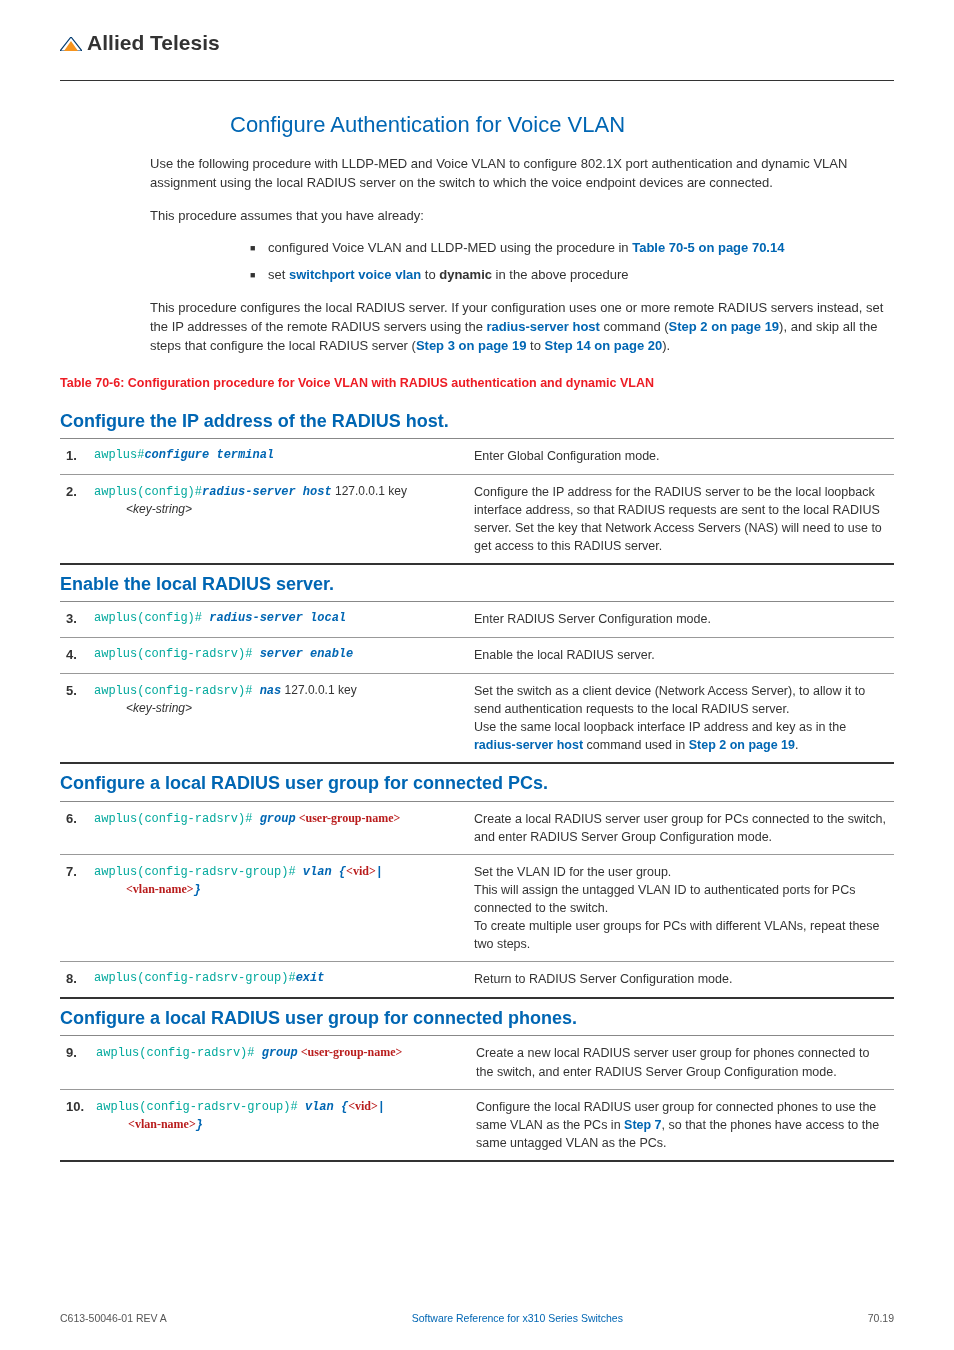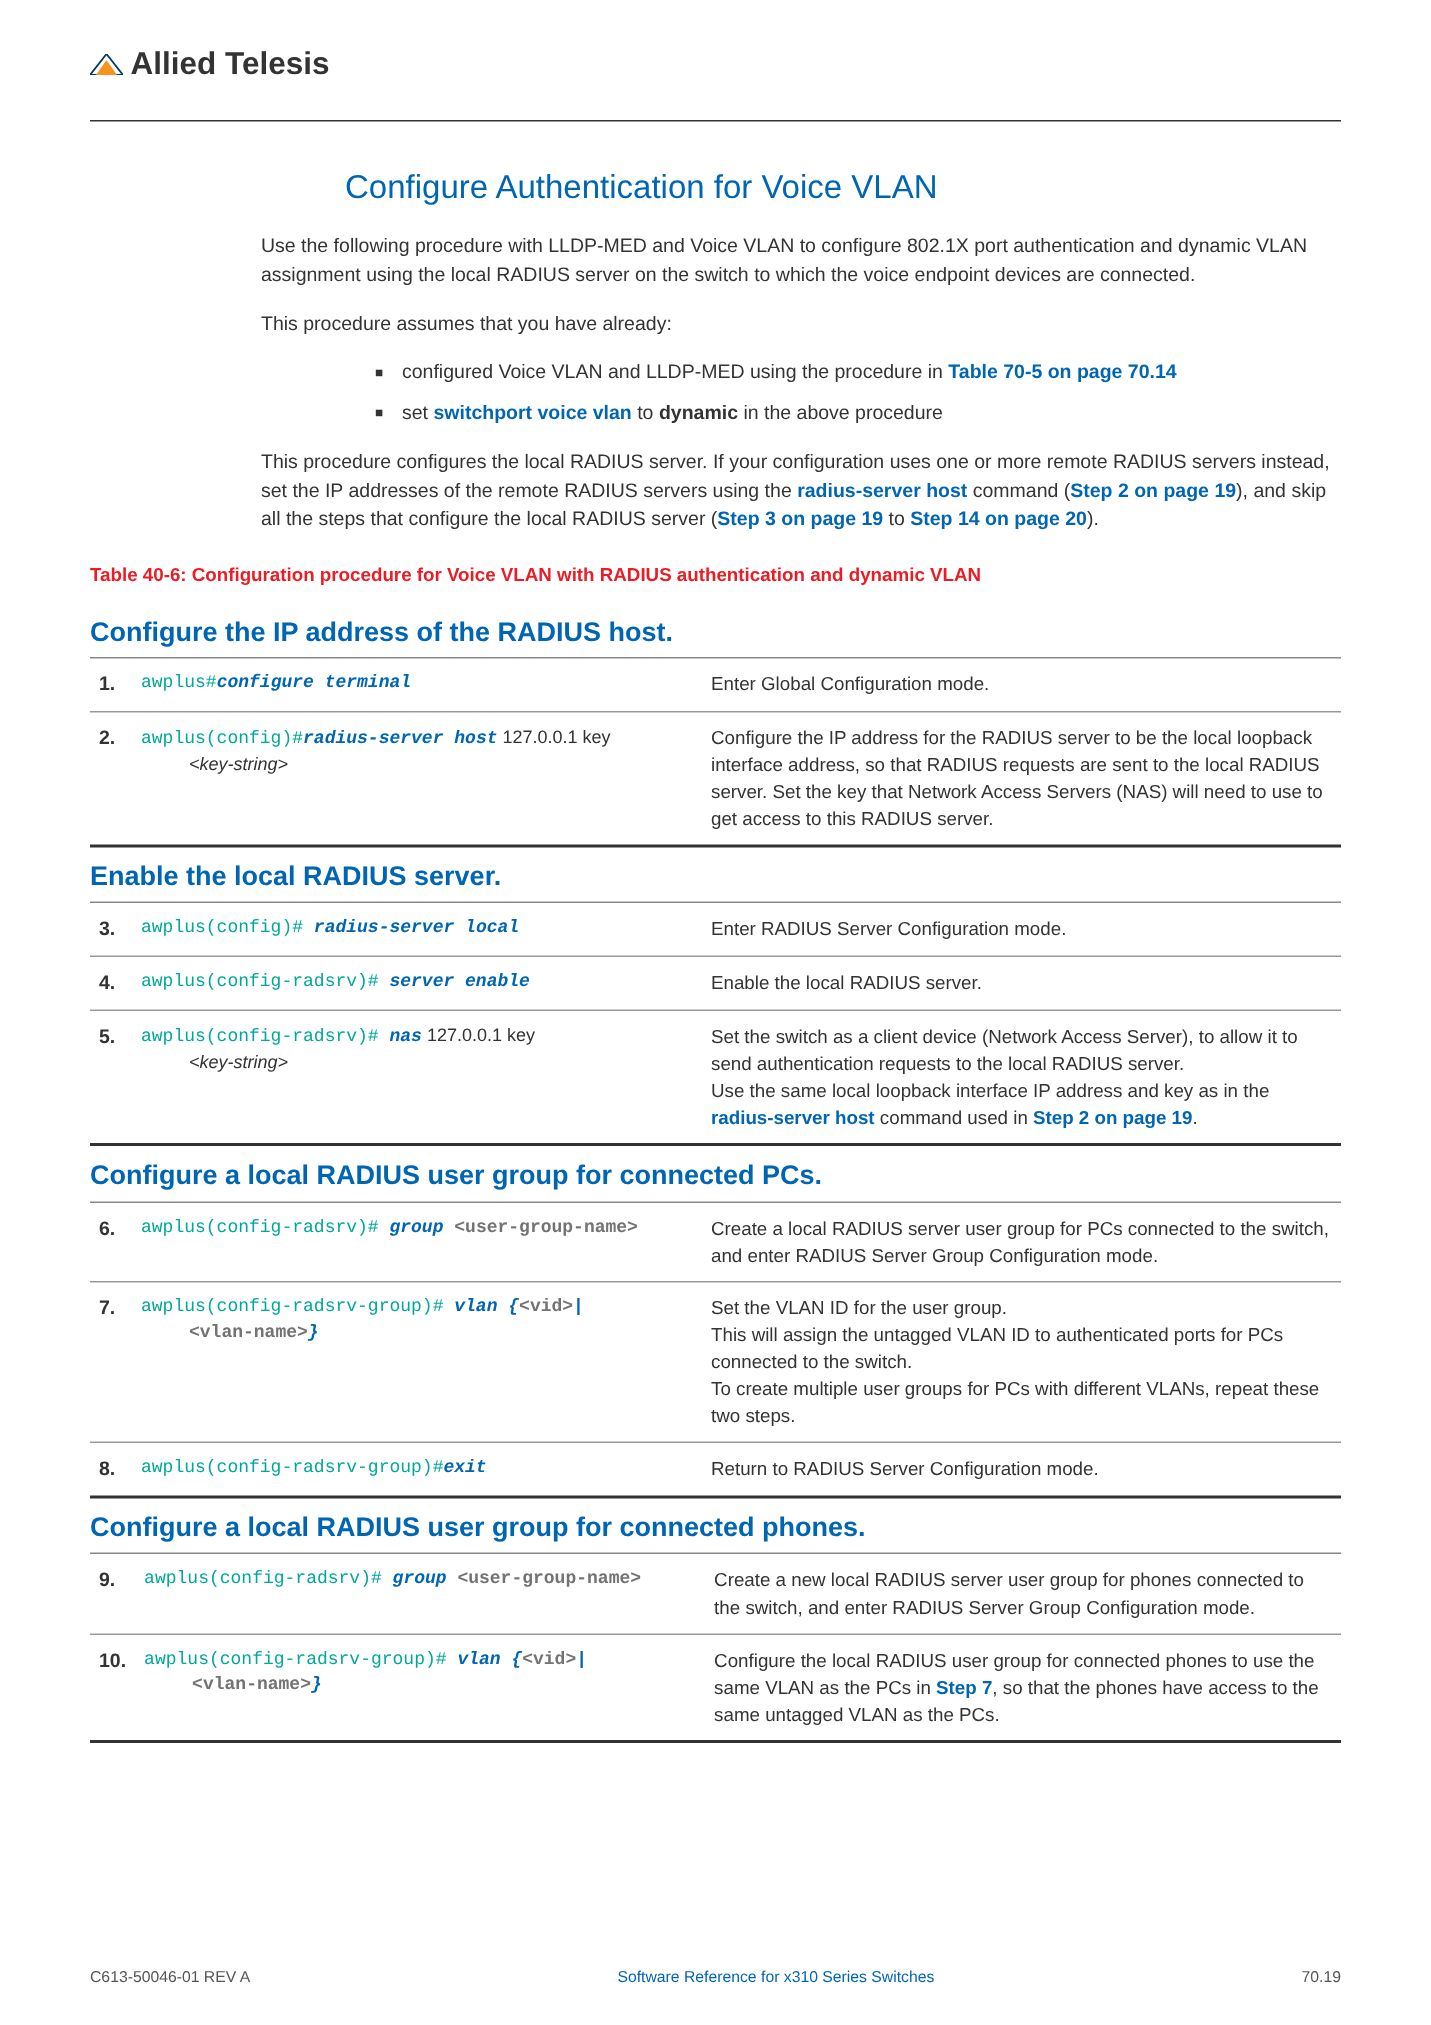--- a/index.html
+++ b/index.html
@@ -30,21 +30,21 @@
     margin-bottom: 28px;
   }
   .page-title {
     color: #0066b3;
     font-size: 22px;
     font-weight: 400;
     margin-left: 170px;
     margin-bottom: 14px;
   }
   .body-text {
-    margin-left: 114px;
+    margin-left: 90px;
     margin-bottom: 14px;
     color: #333;
   }
   .body-list {
     margin-left: 190px;
     margin-bottom: 14px;
     list-style: none;
   }
   .body-list li {
     position: relative;
@@ -91,21 +91,21 @@
   }
   table.proc td.cmd {
     width: 380px;
     font-family: "Courier New", monospace;
     color: #00a89c;
     font-size: 12px;
   }
   table.proc td.cmd .kw { color: #0066b3; font-family: inherit; font-weight: bold; font-style: italic; }
   table.proc td.cmd .arg { color: #333; font-style: italic; font-family: -apple-system, Arial, sans-serif; }
   table.proc td.cmd .plain { color: #333; font-family: -apple-system, Arial, sans-serif; }
-  table.proc td.cmd .varkw { color: #737373; font-weight: bold; font-family: Liberation Mono, monospace; }
+  table.proc td.cmd .varkw { color: #b91c1c; font-weight: bold; font-family: Liberation Serif, serif; }
   table.proc td.cmd .indent { padding-left: 32px; display: inline-block; }
   table.proc td.desc { color: #333; }
   .footer {
     position: absolute;
     bottom: 24px;
     left: 60px;
     right: 60px;
     display: flex;
     justify-content: space-between;
     align-items: flex-end;
@@ -141,21 +141,21 @@
   </li>
   <li>
     <span>set </span><span class="link bold">switchport voice vlan</span><span> to </span><span class="bold">dynamic</span><span> in the above procedure</span>
   </li>
 </ul>
 
 <p class="body-text">
   <span>This procedure configures the local RADIUS server. If your configuration uses one or more remote RADIUS servers instead, set the IP addresses of the remote RADIUS servers using the </span><span class="link bold">radius-server host</span><span> command (</span><span class="link bold">Step 2 on page 19</span><span>), and skip all the steps that configure the local RADIUS server (</span><span class="link bold">Step 3 on page 19</span><span> to </span><span class="link bold">Step 14 on page 20</span><span>).</span>
 </p>
 
-<div class="table-caption">Table 40-6: Configuration procedure for Voice VLAN with RADIUS authentication and dynamic VLAN</div>
+<div class="table-caption">Table 70-6: Configuration procedure for Voice VLAN with RADIUS authentication and dynamic VLAN</div>
 
 <div class="section-header">Configure the IP address of the RADIUS host.</div>
 <table class="proc">
   <tbody>
       <tr>
     <td class="stepnum">1.</td>
     <td class="cmd"><span>awplus#</span><span class="kw">configure terminal</span></td>
     <td class="desc">Enter Global Configuration mode.</td>
   </tr>
   <tr class="heavier-rule">

